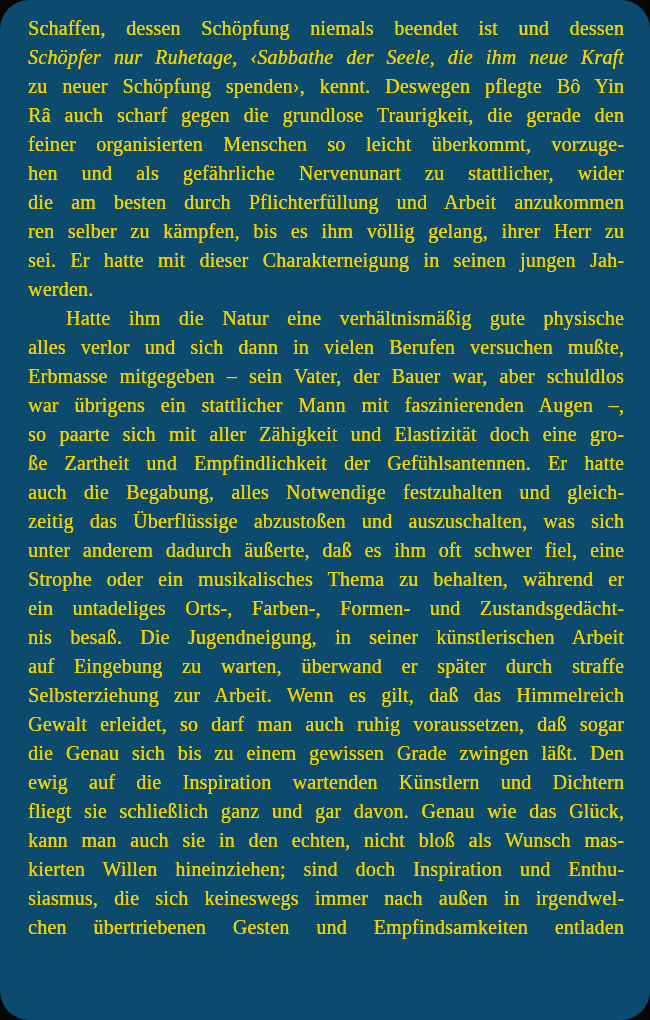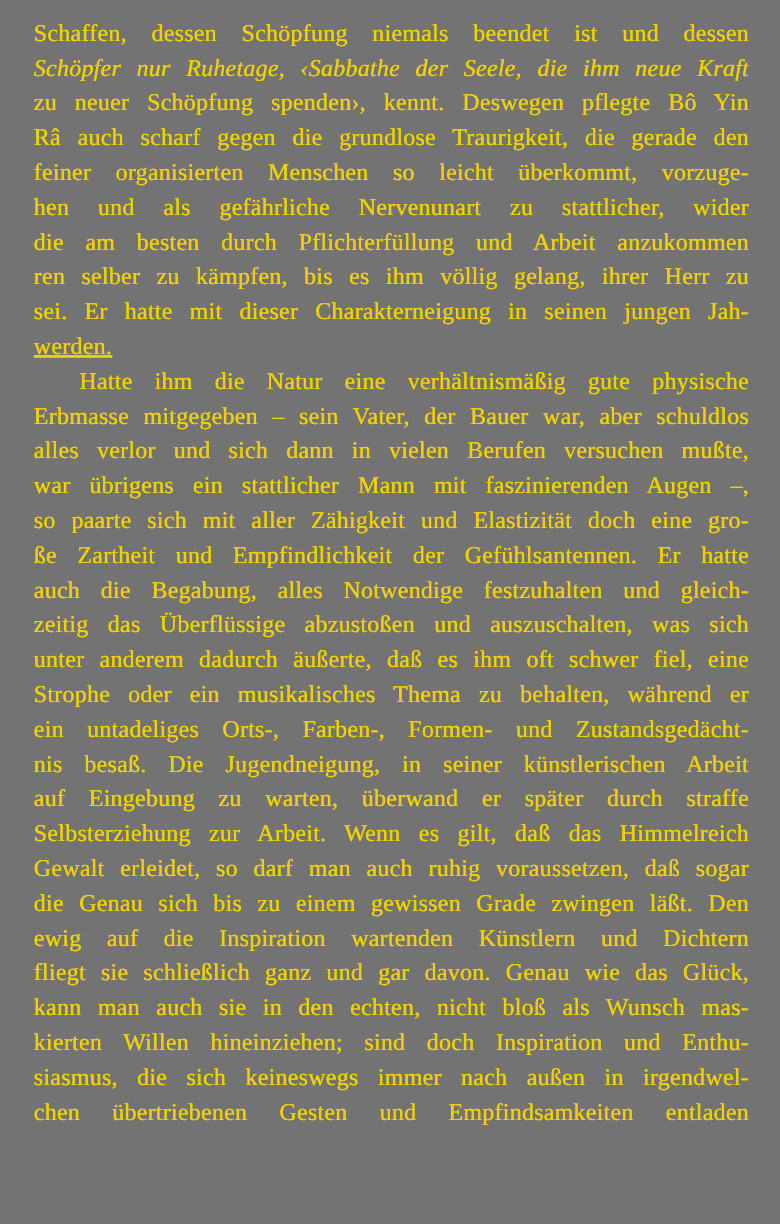--- a/index.html
+++ b/index.html
@@ -36,57 +36,56 @@
     color: #eed104;
     text-align: justify;
     text-align-last: justify;
     overflow: hidden;
     white-space: normal;
     letter-spacing: 0.2px;
     text-shadow: 0.35px 0 0 currentColor;
   }
   .line.last-left {
     text-align-last: left;
-    text-decoration: underline;
   }
   .line.indent {
     text-indent: 38px;
   }
   .page-number {
     position: absolute;
     top: 1026px;
     right: 27px;
     font-size: 21px;
     line-height: 26px;
     color: #eed104;
     text-shadow: 0.35px 0 0 currentColor;
     text-align: center;
   }
 </style>
 </head>
 <body style="background: rgb(6, 6, 5);">
 
-<div class="page" style="background: #737373;">
+<div class="page" style="background: #0c4a6e; border-radius: 29px;">
   <div class="text-block" id="text-block">
       <div class="paragraph">
         <div class="line" style="color: rgb(238, 209, 4);">Schaffen, dessen Schöpfung niemals beendet ist und dessen</div>
         <div class="line" style="color: rgb(238, 209, 4); font-style: italic;">Schöpfer nur Ruhetage, ‹Sabbathe der Seele, die ihm neue Kraft</div>
         <div class="line" style="color: rgb(238, 209, 4);">zu neuer Schöpfung spenden›, kennt. Deswegen pflegte Bô Yin</div>
         <div class="line" style="color: rgb(238, 209, 4);">Râ auch scharf gegen die grundlose Traurigkeit, die gerade den</div>
         <div class="line" style="color: rgb(238, 209, 4);">feiner organisierten Menschen so leicht überkommt, vorzuge-</div>
         <div class="line" style="color: rgb(238, 209, 4);">hen und als gefährliche Nervenunart zu stattlicher, wider</div>
         <div class="line" style="color: rgb(238, 209, 4);">die am besten durch Pflichterfüllung und Arbeit anzukommen</div>
         <div class="line" style="color: rgb(238, 209, 4);">ren selber zu kämpfen, bis es ihm völlig gelang, ihrer Herr zu</div>
         <div class="line" style="color: rgb(238, 209, 4);">sei. Er hatte mit dieser Charakterneigung in seinen jungen Jah-</div>
         <div class="line last-left" style="color: rgb(238, 209, 4);">werden.</div>
       </div>
       <div class="paragraph">
         <div class="line indent" style="color: rgb(238, 209, 4);">Hatte ihm die Natur eine verhältnismäßig gute physische</div>
+        <div class="line" style="color: rgb(238, 209, 4);">alles verlor und sich dann in vielen Berufen versuchen mußte,</div>
         <div class="line" style="color: rgb(238, 209, 4);">Erbmasse mitgegeben – sein Vater, der Bauer war, aber schuldlos</div>
-        <div class="line" style="color: rgb(238, 209, 4);">alles verlor und sich dann in vielen Berufen versuchen mußte,</div>
         <div class="line" style="color: rgb(238, 209, 4);">war übrigens ein stattlicher Mann mit faszinierenden Augen –,</div>
         <div class="line" style="color: rgb(238, 209, 4);">so paarte sich mit aller Zähigkeit und Elastizität doch eine gro-</div>
         <div class="line" style="color: rgb(238, 209, 4);">ße Zartheit und Empfindlichkeit der Gefühlsantennen. Er hatte</div>
         <div class="line" style="color: rgb(238, 209, 4);">auch die Begabung, alles Notwendige festzuhalten und gleich-</div>
         <div class="line" style="color: rgb(238, 209, 4);">zeitig das Überflüssige abzustoßen und auszuschalten, was sich</div>
         <div class="line" style="color: rgb(238, 209, 4);">unter anderem dadurch äußerte, daß es ihm oft schwer fiel, eine</div>
         <div class="line" style="color: rgb(238, 209, 4);">Strophe oder ein musikalisches Thema zu behalten, während er</div>
         <div class="line" style="color: rgb(238, 209, 4);">ein untadeliges Orts-, Farben-, Formen- und Zustandsgedächt-</div>
         <div class="line" style="color: rgb(238, 209, 4);">nis besaß. Die Jugendneigung, in seiner künstlerischen Arbeit</div>
         <div class="line" style="color: rgb(238, 209, 4);">auf Eingebung zu warten, überwand er später durch straffe</div>

